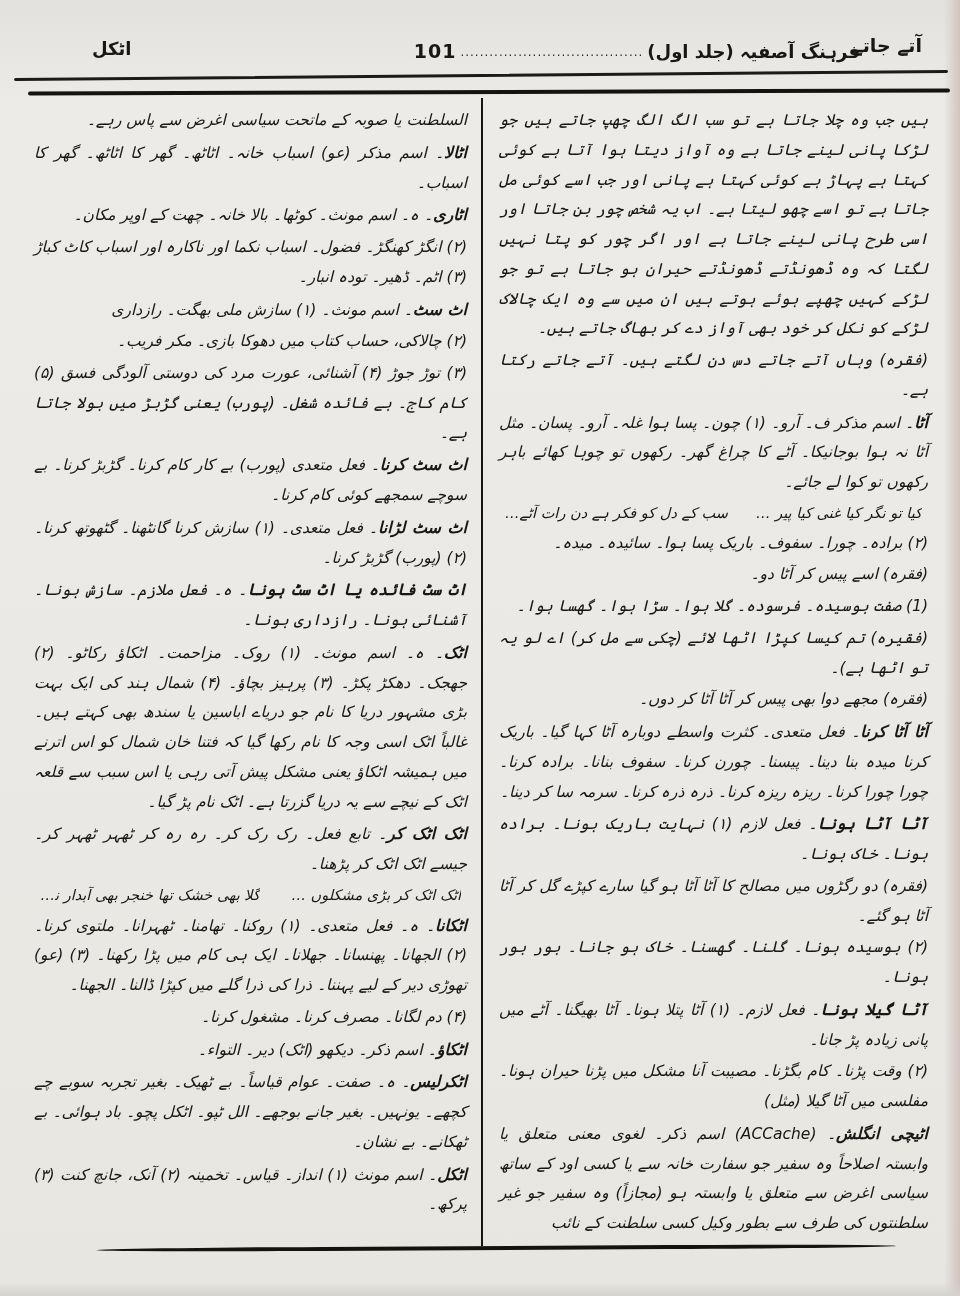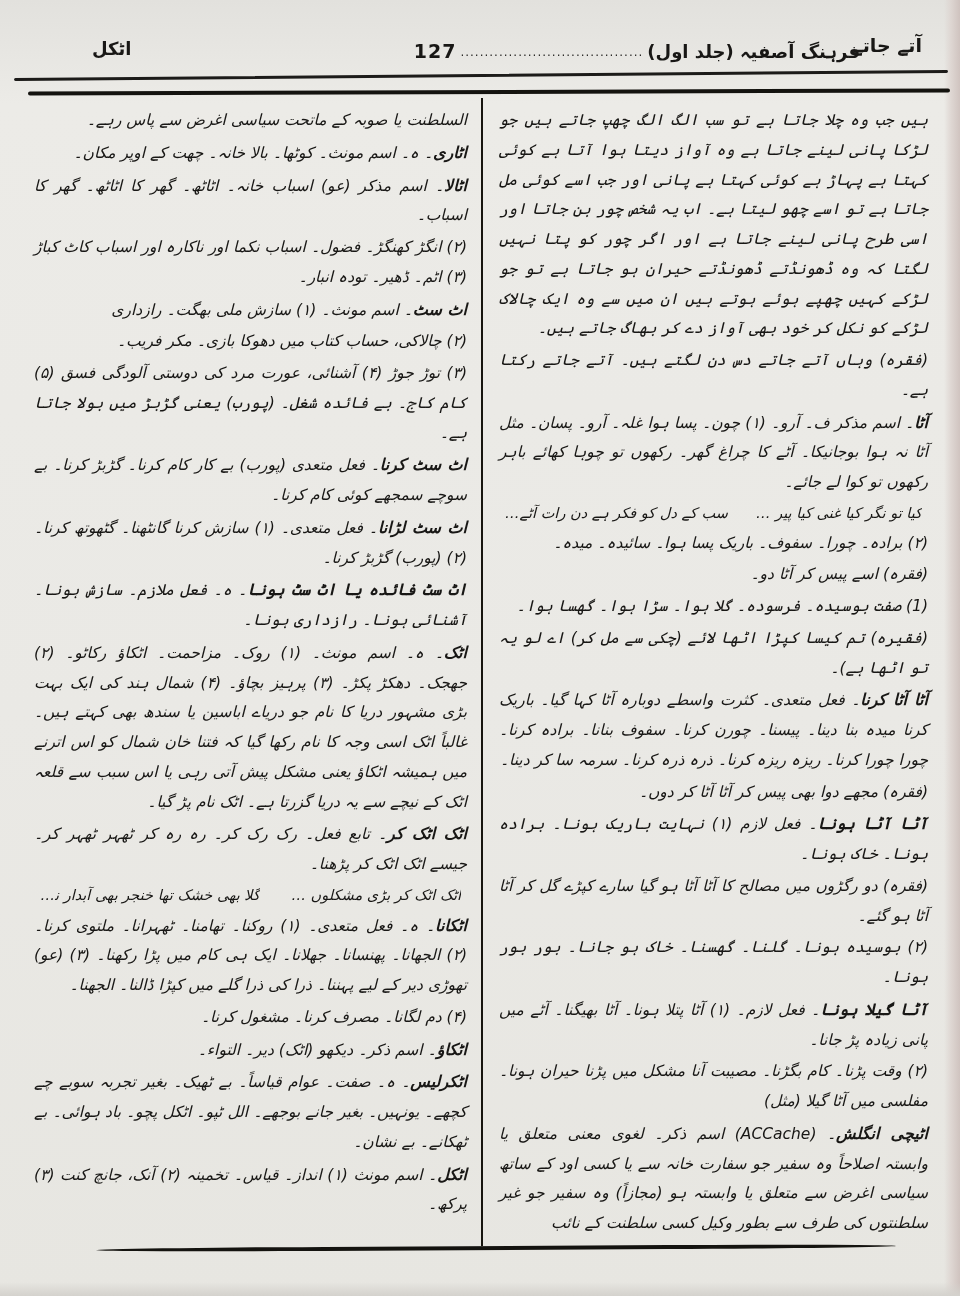--- a/index.html
+++ b/index.html
@@ -84,21 +84,21 @@
 <div class="page">
 
   <div class="page-edge"></div>
   <div class="page-edge-bottom"></div>
 
   <div class="runhead runhead-right">آتے جاتے</div>
 
   <div class="masthead">
     <span>فرہنگ آصفیہ (جلد اول)</span>
     <span class="dots">......................................</span>
-    <span class="pageno" dir="ltr">127</span>
+    <span class="pageno" dir="ltr">101</span>
   </div>
 
   <div class="runhead runhead-left">اٹکل</div>
 
   <div class="rule-thin"></div>
   <div class="rule-thick"></div>
 
   <div class="content">
     <div class="col-divider"></div>
     <div class="column right-col">
@@ -106,33 +106,33 @@
         <div class="para"><span>(فقرہ) وہاں آتے جاتے دس دن لگتے ہیں۔ آتے جاتے رکتا ہے۔</span></div>
         <div class="para"><b class="head">آٹا</b><span>۔ اسم مذکر ف۔ آرو۔ (۱) چون۔ پسا ہوا غلہ۔ آرو۔ پسان۔ مثل آٹا نہ ہوا بوجانیکا۔ آٹے کا چراغ گھر۔ رکھوں تو چوہا کھائے باہر رکھوں تو کوا لے جائے۔</span></div>
         <div class="verse">
           <span>کیا تو نگر کیا غنی کیا پیر اور کیا بانکا</span>
           <span>سب کے دل کو فکر ہے دن رات آٹے دال کا (نظیر)</span>
         </div>
         <div class="para"><span>(۲) برادہ۔ چورا۔ سفوف۔ باریک پسا ہوا۔ سائیدہ۔ میدہ۔</span></div>
         <div class="para"><span>(فقرہ) اسے پیس کر آٹا دو۔</span></div>
         <div class="para"><span>(1) صفت بوسیدہ۔ فرسودہ۔ گلا ہوا۔ سڑا ہوا۔ گھسا ہوا۔</span></div>
         <div class="para"><span>(فقیرہ) تم کیسا کپڑا اٹھا لائے (چکی سے مل کر) اے لو یہ تو اٹھا ہے)۔</span></div>
+        <div class="para"><span>(فقرہ) مجھے دوا بھی پیس کر آٹا آٹا کر دوں۔</span></div>
         <div class="para"><b class="head">آٹا آٹا کرنا</b><span>۔ فعل متعدی۔ کثرت واسطے دوبارہ آٹا کہا گیا۔ باریک کرنا میدہ بنا دینا۔ پیسنا۔ چورن کرنا۔ سفوف بنانا۔ برادہ کرنا۔ چورا چورا کرنا۔ ریزہ ریزہ کرنا۔ ذرہ ذرہ کرنا۔ سرمہ سا کر دینا۔</span></div>
-        <div class="para"><span>(فقرہ) مجھے دوا بھی پیس کر آٹا آٹا کر دوں۔</span></div>
         <div class="para"><b class="head">آٹا آٹا ہونا</b><span>۔ فعل لازم (۱) نہایت باریک ہونا۔ برادہ ہونا۔ خاک ہونا۔</span></div>
         <div class="para"><span>(فقرہ) دو رگڑوں میں مصالح کا آٹا آٹا ہو گیا سارے کپڑے گل کر آٹا آٹا ہو گئے۔</span></div>
         <div class="para"><span>(۲) بوسیدہ ہونا۔ گلنا۔ گھسنا۔ خاک ہو جانا۔ بور بور ہونا۔</span></div>
         <div class="para"><b class="head">آٹا گیلا ہونا</b><span>۔ فعل لازم۔ (۱) آٹا پتلا ہونا۔ آٹا بھیگنا۔ آٹے میں پانی زیادہ پڑ جانا۔</span></div>
         <div class="para"><span>(۲) وقت پڑنا۔ کام بگڑنا۔ مصیبت آنا مشکل میں پڑنا حیران ہونا۔ مفلسی میں آٹا گیلا (مثل)</span></div>
         <div class="para"><b class="head">اٹیچی انگلش</b><span>۔ (ACCache) اسم ذکر۔ لغوی معنی متعلق یا وابستہ اصلاحاً وہ سفیر جو سفارت خانہ سے یا کسی اود کے ساتھ سیاسی اغرض سے متعلق یا وابستہ ہو (مجازاً) وہ سفیر جو غیر سلطنتوں کی طرف سے بطور وکیل کسی سلطنت کے نائب</span></div>
       </div>
     <div class="column left-col">
         <div class="para"><span>السلطنت یا صوبہ کے ماتحت سیاسی اغرض سے پاس رہے۔</span></div>
+        <div class="para"><b class="head">اٹالا</b><span>۔ اسم مذکر (عو) اسباب خانہ۔ اٹاٹھ۔ گھر کا اٹاٹھ۔ گھر کا اسباب۔</span></div>
         <div class="para"><b class="head">اٹاری</b><span>۔ ہ۔ اسم مونث۔ کوٹھا۔ بالا خانہ۔ چھت کے اوپر مکان۔</span></div>
-        <div class="para"><b class="head">اٹالا</b><span>۔ اسم مذکر (عو) اسباب خانہ۔ اٹاٹھ۔ گھر کا اٹاٹھ۔ گھر کا اسباب۔</span></div>
         <div class="para"><span>(۲) انگڑ کھنگڑ۔ فضول۔ اسباب نکما اور ناکارہ اور اسباب کاٹ کباڑ (۳) اٹم۔ ڈھیر۔ تودہ انبار۔</span></div>
         <div class="para"><b class="head">اٹ سٹ</b><span>۔ اسم مونث۔ (۱) سازش ملی بھگت۔ رازداری</span></div>
         <div class="para"><span>(۲) چالاکی، حساب کتاب میں دھوکا بازی۔ مکر فریب۔</span></div>
         <div class="para"><span>(۳) توڑ جوڑ (۴) آشنائی، عورت مرد کی دوستی آلودگی فسق (۵) کام کاج۔ بے فائدہ شغل۔ (پورب) یعنی گڑبڑ میں بولا جاتا ہے۔</span></div>
         <div class="para"><b class="head">اٹ سٹ کرنا</b><span>۔ فعل متعدی (پورب) بے کار کام کرنا۔ گڑبڑ کرنا۔ بے سوچے سمجھے کوئی کام کرنا۔</span></div>
         <div class="para"><b class="head">اٹ سٹ لڑانا</b><span>۔ فعل متعدی۔ (۱) سازش کرنا گانٹھنا۔ گٹھوتھ کرنا۔ (۲) (پورب) گڑبڑ کرنا۔</span></div>
         <div class="para"><b class="head">اٹ سٹ فائدہ یا اٹ سٹ ہونا</b><span>۔ ہ۔ فعل ملازم۔ سازش ہونا۔ آشنائی ہونا۔ رازداری ہونا۔</span></div>
         <div class="para"><b class="head">اٹک</b><span>۔ ہ۔ اسم مونث۔ (۱) روک۔ مزاحمت۔ اٹکاؤ رکاٹو۔ (۲) جھجک۔ دھکڑ پکڑ۔ (۳) پرہیز بچاؤ۔ (۴) شمال ہند کی ایک بہت بڑی مشہور دریا کا نام جو دریاے اباسین یا سندھ بھی کہتے ہیں۔ غالباً اٹک اسی وجہ کا نام رکھا گیا کہ فتنا خان شمال کو اس اترنے میں ہمیشہ اٹکاؤ یعنی مشکل پیش آتی رہی یا اس سبب سے قلعہ اٹک کے نیچے سے یہ دریا گزرتا ہے۔ اٹک نام پڑ گیا۔</span></div>
         <div class="para"><b class="head">اٹک اٹک کر</b><span>۔ تابع فعل۔ رک رک کر۔ رہ رہ کر ٹھہر ٹھہر کر۔ جیسے اٹک اٹک کر پڑھنا۔</span></div>
         <div class="verse">

